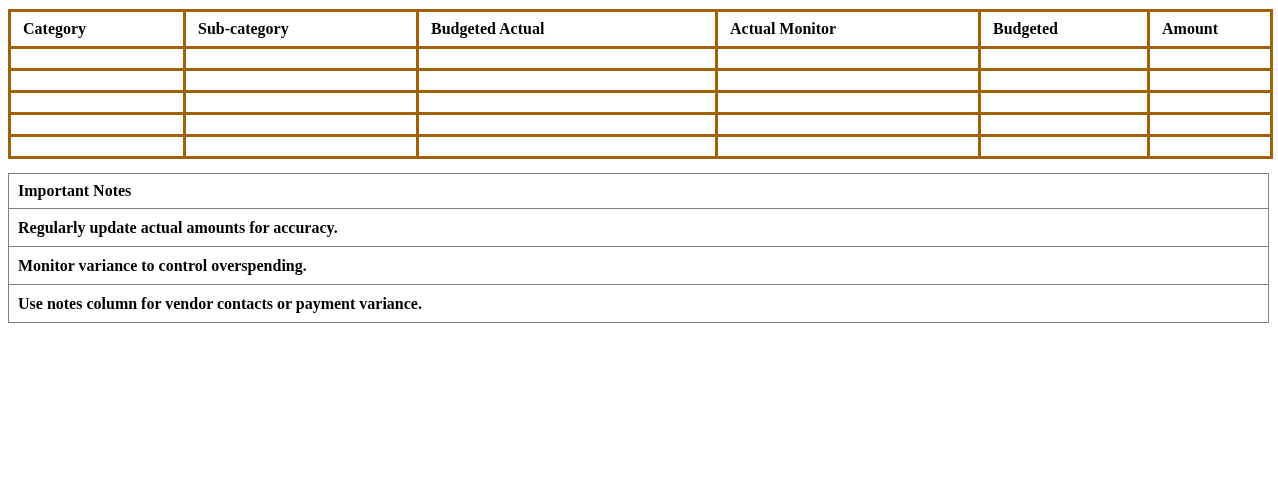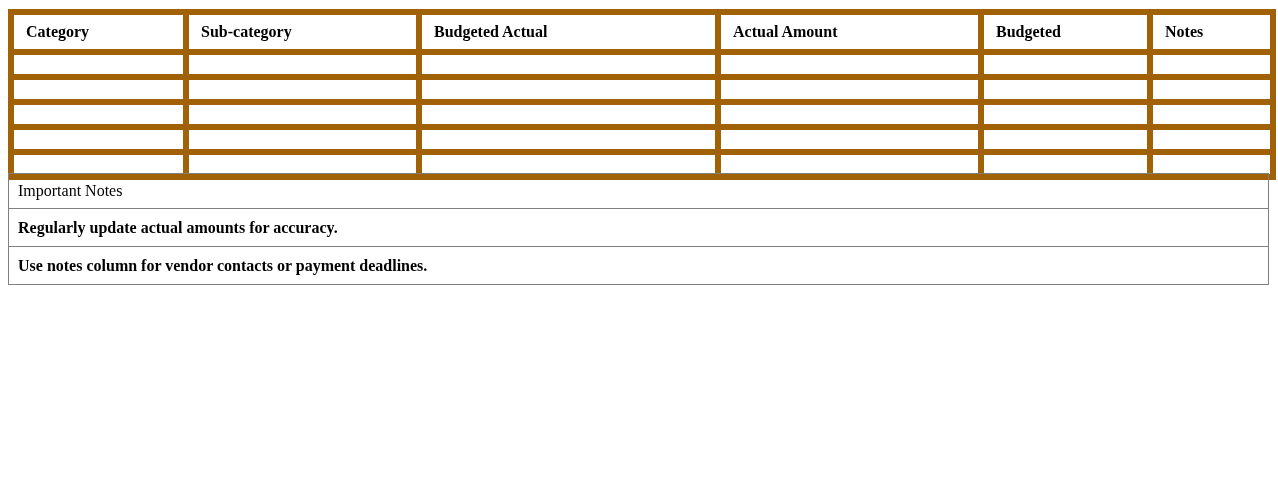--- a/index.html
+++ b/index.html
@@ -23,21 +23,21 @@
     table-layout: fixed;
   }
   .budget-table {
     position: absolute;
     left: 8px;
     top: 9px;
     width: 1262px;
   }
   .budget-table th,
   .budget-table td {
-    border: 6px solid #a16207;
+    border: 3px solid #a16207;
     font-size: 16px;
     vertical-align: middle;
     padding: 0 4px 0 12px;
     overflow: hidden;
     white-space: nowrap;
   }
   .budget-table th {
     height: 34px;
     font-weight: bold;
     text-align: left;
@@ -54,21 +54,21 @@
   .notes-table td {
     border: 1px solid #808080;
     font-size: 16px;
     vertical-align: middle;
     padding: 0 6px 0 9px;
     overflow: hidden;
     white-space: nowrap;
   }
   .notes-table td.notes-header {
     height: 34px;
-    font-weight: normal;
+    font-weight: bold;
   }
   .notes-table td.note-row {
     height: 37px;
     font-weight: bold;
   }
 </style>
 </head>
 <body>
 
 <div class="page">
@@ -80,23 +80,23 @@
       <col style="width:299px">
       <col style="width:263px">
       <col style="width:169px">
       <col style="width:123px">
     </colgroup>
     <thead>
       <tr>
         <th>Category</th>
         <th>Sub-category</th>
         <th>Budgeted Actual</th>
-        <th>Actual Amount</th>
+        <th>Actual Monitor</th>
         <th>Budgeted</th>
-        <th>Notes</th>
+        <th>Amount</th>
       </tr>
     </thead>
     <tbody>
       <tr>
         <td class="empty-cell"></td>
         <td class="empty-cell"></td>
         <td class="empty-cell"></td>
         <td class="empty-cell"></td>
         <td class="empty-cell"></td>
         <td class="empty-cell"></td>
@@ -138,18 +138,21 @@
 
   <table class="notes-table">
     <tbody>
       <tr>
         <td class="notes-header">Important Notes</td>
       </tr>
       <tr>
         <td class="note-row">Regularly update actual amounts for accuracy.</td>
       </tr>
       <tr>
-        <td class="note-row">Use notes column for vendor contacts or payment deadlines.</td>
+        <td class="note-row">Monitor variance to control overspending.</td>
+      </tr>
+      <tr>
+        <td class="note-row">Use notes column for vendor contacts or payment variance.</td>
       </tr>
     </tbody>
   </table>
 
 </div>
 
 </body></html>

